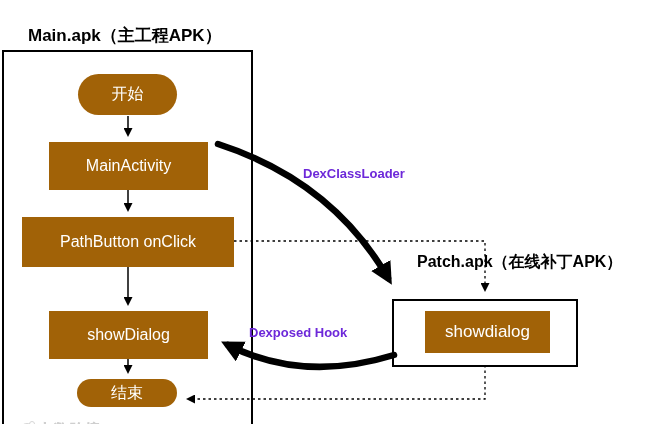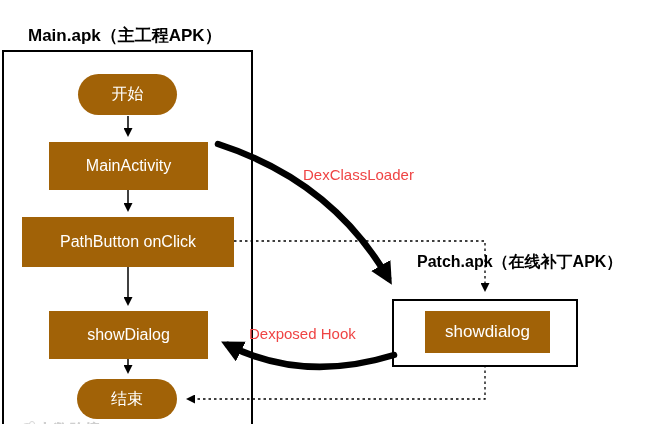--- a/index.html
+++ b/index.html
@@ -38,27 +38,27 @@
     justify-content: center;
     font-size: 16px;
     z-index: 2;
     white-space: nowrap;
   }
   .pill { border-radius: 21px; }
   .n-start        { left: 78px;  top: 53px;  width: 99px;  height: 41px; }
   .n-mainactivity { left: 49px;  top: 121px; width: 159px; height: 48px; }
   .n-pathbutton   { left: 22px;  top: 196px; width: 212px; height: 50px; }
   .n-showdialog   { left: 49px;  top: 290px; width: 159px; height: 48px; }
-  .n-end          { left: 77px;  top: 358px; width: 100px; height: 40px; }
+  .n-end          { left: 77px;  top: 358px; width: 100px; height: 28px; }
   .n-patch-showdialog { left: 425px; top: 290px; width: 125px; height: 42px; font-size: 17px; }
   .edge-label {
     position: absolute;
-    font-weight: normal;
-    font-size: 15px;
-    color: #ef4444;
+    font-weight: bold;
+    font-size: 13px;
+    color: #6d28d9;
     white-space: nowrap;
     z-index: 6;
   }
   .lbl-dexclassloader { left: 303px; top: 145px; }
   .lbl-dexposedhook   { left: 249px; top: 304px; }
   .arrows-layer {
     position: absolute;
     left: 0; top: 0;
     width: 645px; height: 424px;
     z-index: 4;

